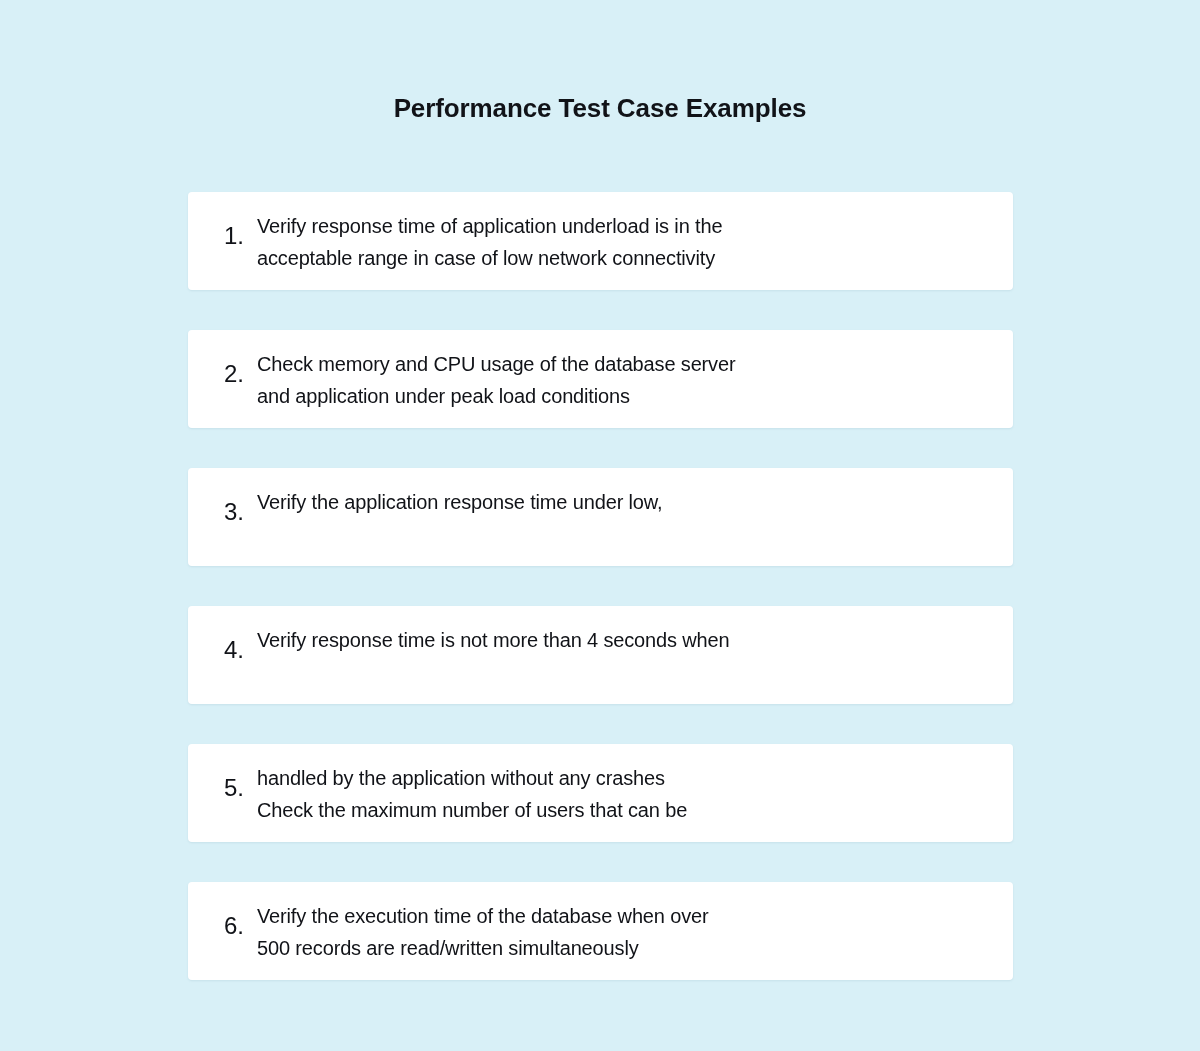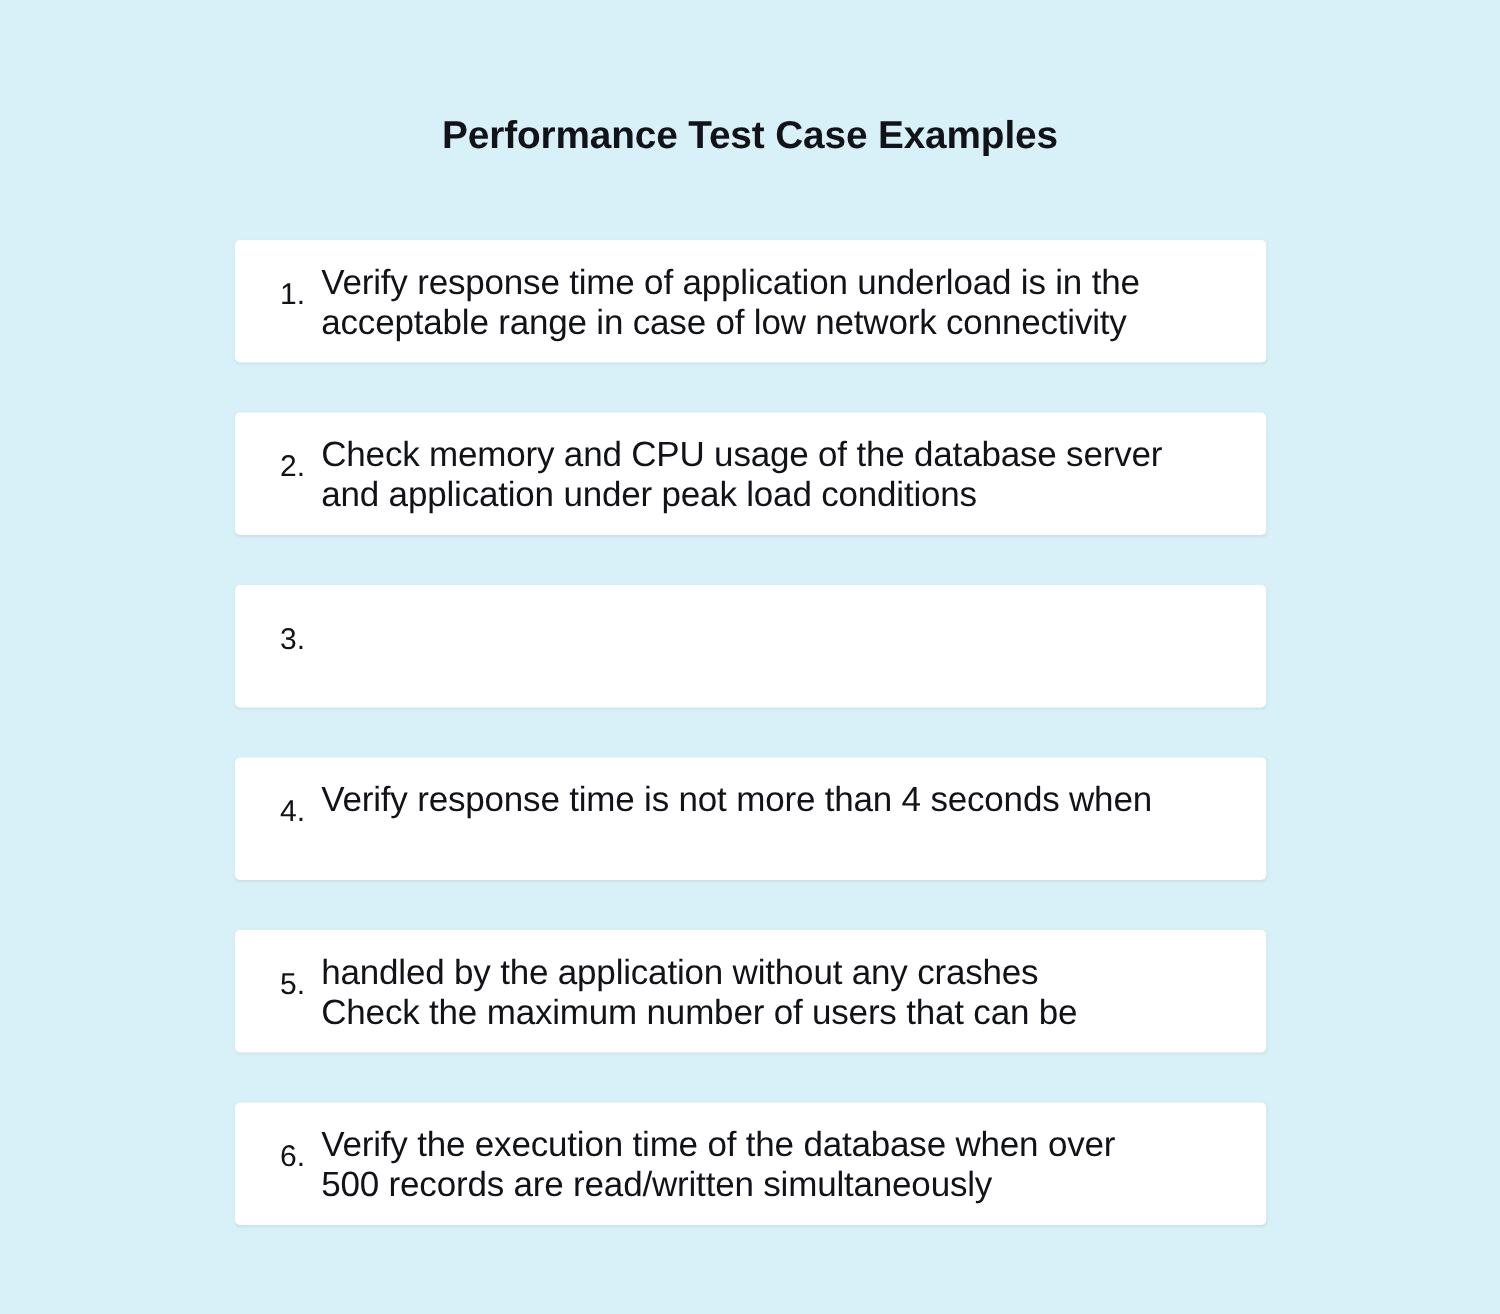--- a/index.html
+++ b/index.html
@@ -20,21 +20,21 @@
     height: 1051px;
     background: #d8f0f7;
     box-sizing: border-box;
   }
   #page-title {
     position: absolute;
     left: 0;
     right: 0;
     top: 88px;
     text-align: center;
-    font-size: 31px;
+    font-size: 26px;
     font-weight: bold;
     letter-spacing: -0.1px;
     color: #111318;
     line-height: 40px;
     white-space: nowrap;
   }
   #card-list {
     position: absolute;
     left: 188px;
     top: 192px;
@@ -64,21 +64,21 @@
     font-size: 24px;
     font-weight: 400;
     color: #111318;
     line-height: 32px;
   }
   .card-text {
     position: absolute;
     left: 69px;
     right: 18px;
     top: 18px;
-    font-size: 28px;
+    font-size: 20px;
     font-weight: 400;
     color: #111318;
     line-height: 32px;
     letter-spacing: -0.15px;
   }
   .card-text .line {
     display: block;
     white-space: nowrap;
   }
 </style>
@@ -103,20 +103,21 @@
       <span class="card-number">2.</span>
       <span class="card-text">
         <span class="line">Check memory and CPU usage of the database server</span>
         <span class="line">and application under peak load conditions</span>
       </span>
     </div>
 
     <div class="card">
       <span class="card-number">3.</span>
       <span class="card-text">
+        <span class="line">Verify the application response time under low,</span>
       </span>
     </div>
 
     <div class="card">
       <span class="card-number">4.</span>
       <span class="card-text">
         <span class="line">Verify response time is not more than 4 seconds when</span>
       </span>
     </div>
 

